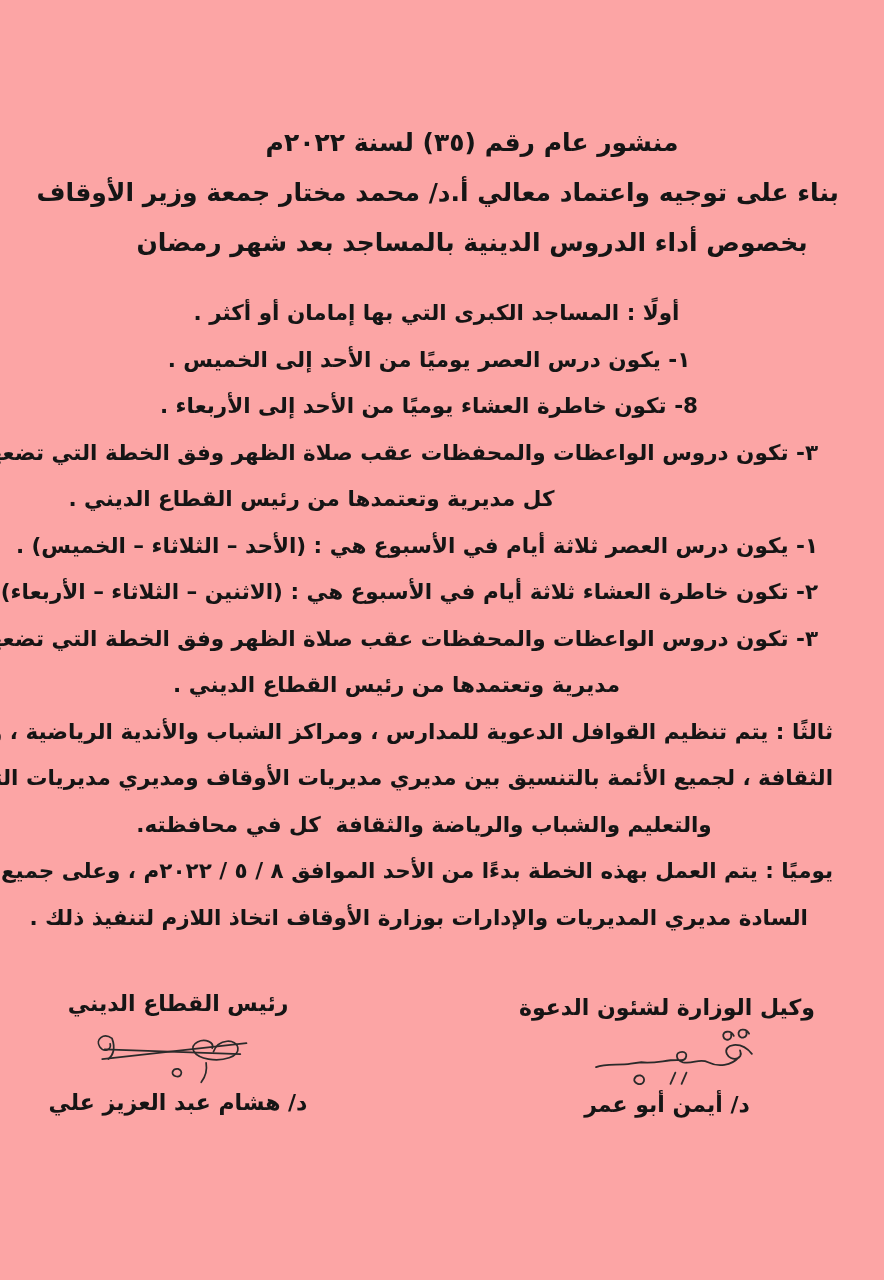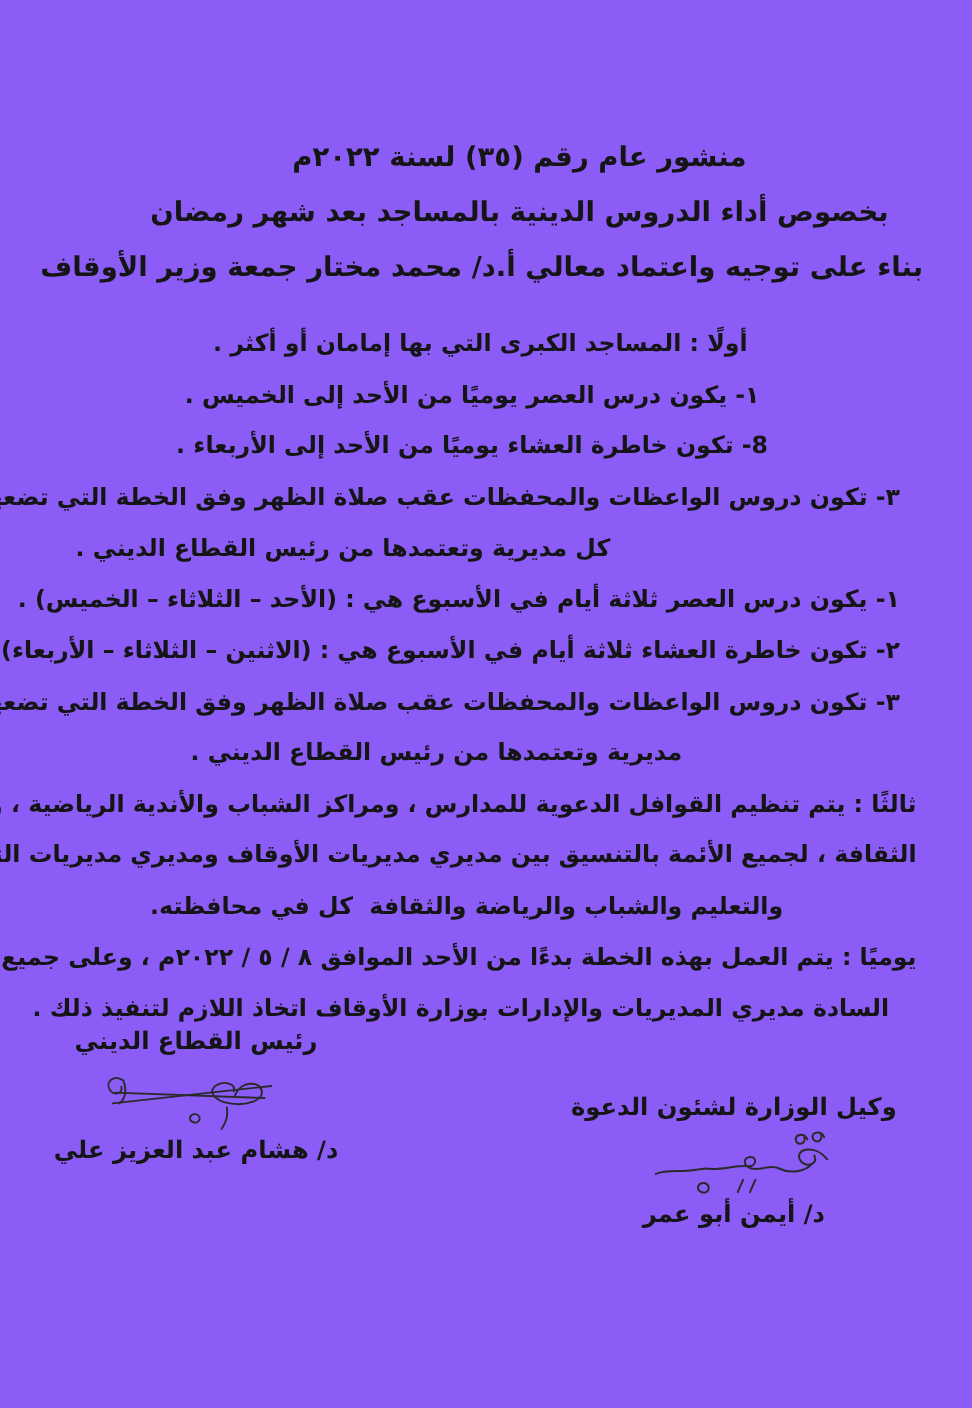--- a/index.html
+++ b/index.html
@@ -1,21 +1,21 @@
 <!DOCTYPE html>
 <html lang="ar" dir="rtl"><head>
 <meta charset="utf-8">
 <style>
   html,body{margin:0;padding:0;}
   body{background:#e8e8e8;font-family:"DejaVu Sans",sans-serif;}
   .page{
     position:relative;
     width:884px;height:1280px;
     margin:0 auto;
-    background:#8b5cf6;
+    background:#fca5a5;
     color:#151515;
     overflow:hidden;
     direction:rtl;
   }
   
   .header{
     padding-top:118px;
     margin-right:45px;
     margin-left:105px;
     text-align:center;
@@ -39,34 +39,34 @@
   .ind-mid{padding-right:80px;}
   .ind-sm{padding-right:25px;}
   
   .sig{
     position:absolute;
     text-align:center;
     font-weight:bold;
     font-size:22px;
   }
   .sig-right{top:992px;right:57px;width:320px;}
-  .sig-left{top:932px;left:28px;width:300px;}
+  .sig-left{top:988px;left:28px;width:300px;}
   .sig-title{line-height:32px;white-space:pre;}
   .sig-name{line-height:30px;white-space:pre;margin-top:2px;}
   .scribble{display:block;margin:0 auto;}
 </style>
 </head>
 <body>
 
 <div class="page">
 
   <div class="header">
     <div class="h-line">منشور عام رقم (٣٥) لسنة ٢٠٢٢م</div>
+    <div class="h-line">بناء على توجيه واعتماد معالي أ.د/ محمد مختار جمعة وزير الأوقاف</div>
     <div class="h-line">بخصوص أداء الدروس الدينية بالمساجد بعد شهر رمضان</div>
-    <div class="h-line">بناء على توجيه واعتماد معالي أ.د/ محمد مختار جمعة وزير الأوقاف</div>
   </div>
 
   <div class="body">
     <div class="line"><span class="kw">أولًا</span><span> : المساجد الكبرى التي بها إمامان أو أكثر .</span></div>
     <div class="line ind1"><span>١- يكون درس العصر يوميًا من الأحد إلى الخميس .</span></div>
     <div class="line ind1"><span>8- تكون خاطرة العشاء يوميًا من الأحد إلى الأربعاء .</span></div>
     <div class="line ind1"><span>٣- تكون دروس الواعظات والمحفظات عقب صلاة الظهر وفق الخطة التي تضعها</span></div>
     <div class="line ind-big"><span>كل مديرية وتعتمدها من رئيس القطاع الديني .</span></div>
     <div class="line ind1"><span>١- يكون درس العصر ثلاثة أيام في الأسبوع هي : (الأحد – الثلاثاء – الخميس) .</span></div>
     <div class="line ind1"><span>٢- تكون خاطرة العشاء ثلاثة أيام في الأسبوع هي : (الاثنين – الثلاثاء – الأربعاء) .</span></div>

